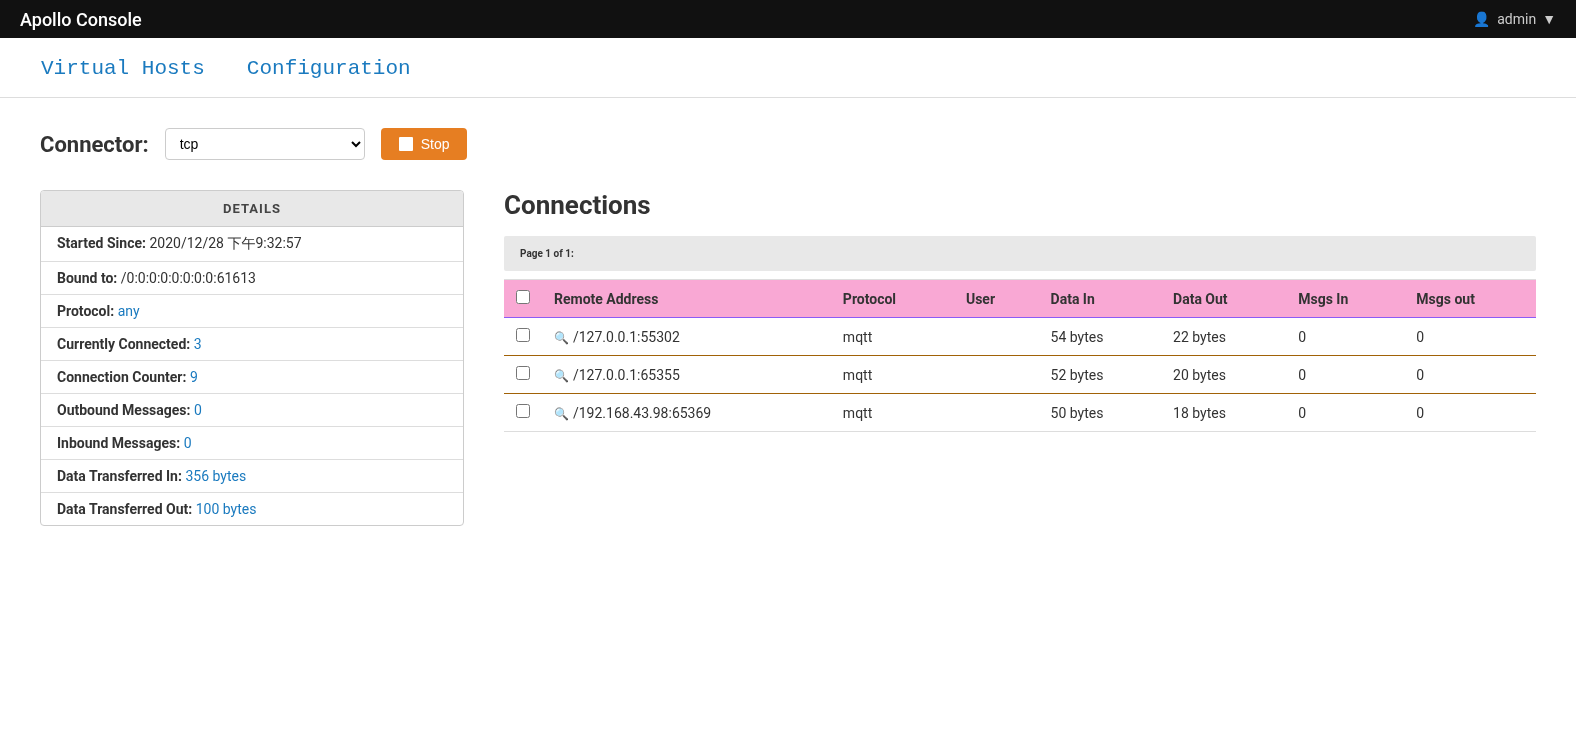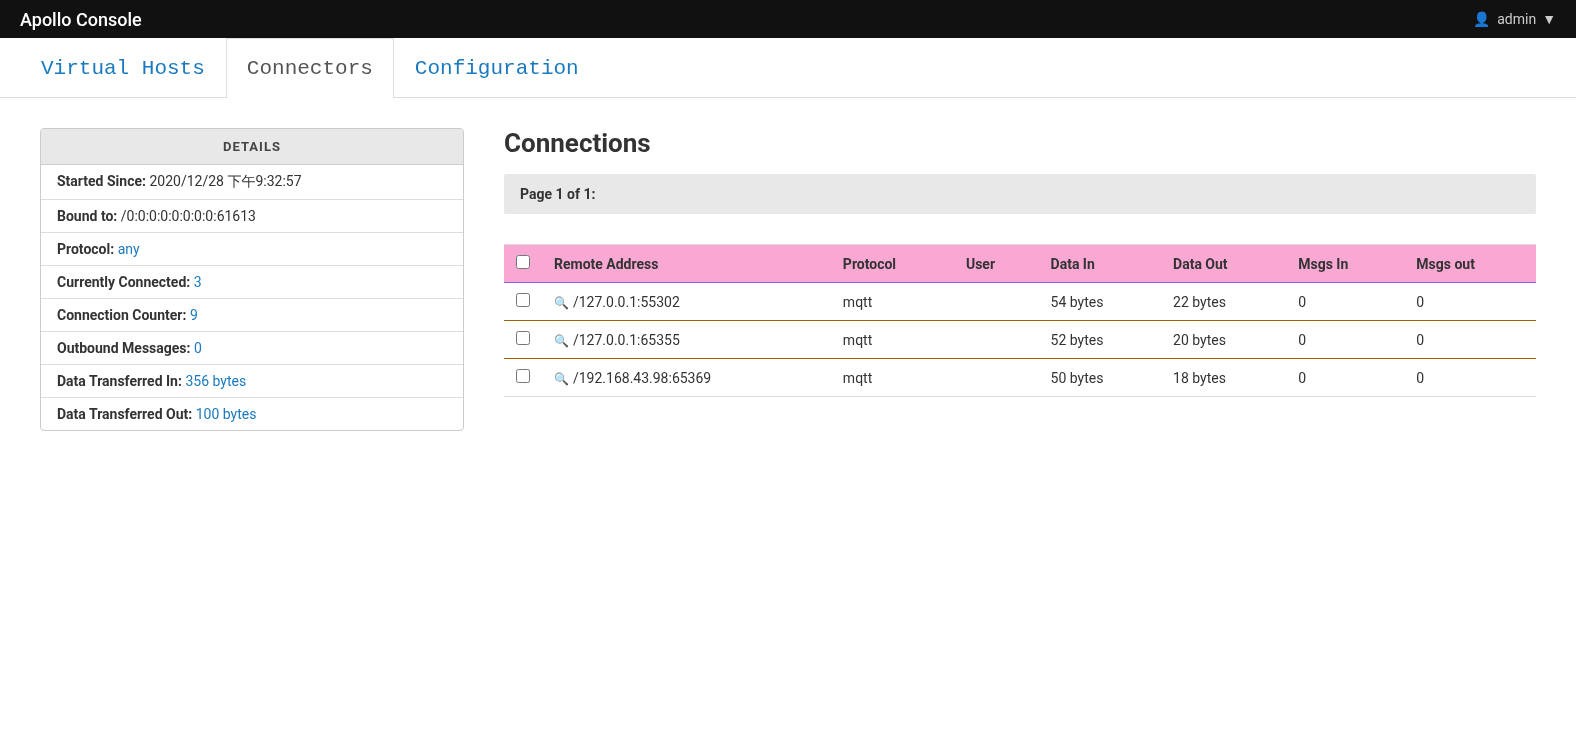--- a/index.html
+++ b/index.html
@@ -141,22 +141,22 @@
     }
     .connections-title {
       font-size: 26px;
       font-weight: 700;
       margin-bottom: 16px;
     }
     .page-info-bar {
       background: #e8e8e8;
       padding: 12px 16px;
       font-weight: 700;
-      font-size: 14px;
-      margin-bottom: 30px;
+      font-size: 10px;
+      margin-bottom: 8px;
       border-radius: 2px;
     }
 
     
     .conn-table {
       width: 100%;
       border-collapse: collapse;
       font-size: 14px;
     }
     .conn-table th {
@@ -193,26 +193,38 @@
   <span class="navbar-brand">Apollo Console</span>
   <div class="navbar-user">
     <span>👤</span>
     <span>admin</span>
     <span>▼</span>
   </div>
 </nav>
 
 <div class="tabs">
   <a class="tab">Virtual Hosts</a>
-  <a class="tab active">Connectors</a>
   <a class="tab">Configuration</a>
 </div>
 
 <div class="main">
 
+  <div class="connector-row">
+    <span class="connector-label">Connector:</span>
+    <select class="connector-select">
+      <option>tcp</option>
+      <option>ssl</option>
+      <option>ws</option>
+      <option>wss</option>
+    </select>
+    <button class="btn-stop">
+      <span class="stop-icon"></span>
+      <span>Stop</span>
+    </button>
+  </div>
 
   <div class="content-grid">
 
     <div class="details-panel">
       <div class="details-header">DETAILS</div>
       <div class="detail-row">
         <span class="key">Started Since: </span><span class="val">2020/12/28 下午9:32:57</span>
       </div>
       <div class="detail-row">
         <span class="key">Bound to: </span><span class="val">/0:0:0:0:0:0:0:0:61613</span>
@@ -221,20 +233,23 @@
         <span class="key">Protocol: </span><span class="val-blue">any</span>
       </div>
       <div class="detail-row">
         <span class="key">Currently Connected: </span><span class="val-blue">3</span>
       </div>
       <div class="detail-row">
         <span class="key">Connection Counter: </span><span class="val-blue">9</span>
       </div>
       <div class="detail-row">
         <span class="key">Outbound Messages: </span><span class="val-blue">0</span>
+      </div>
+      <div class="detail-row">
+        <span class="key">Inbound Messages: </span><span class="val-blue">0</span>
       </div>
       <div class="detail-row">
         <span class="key">Data Transferred In: </span><span class="val-blue">356 bytes</span>
       </div>
       <div class="detail-row">
         <span class="key">Data Transferred Out: </span><span class="val-blue">100 bytes</span>
       </div>
     </div>
 
     <div class="connections-panel">

